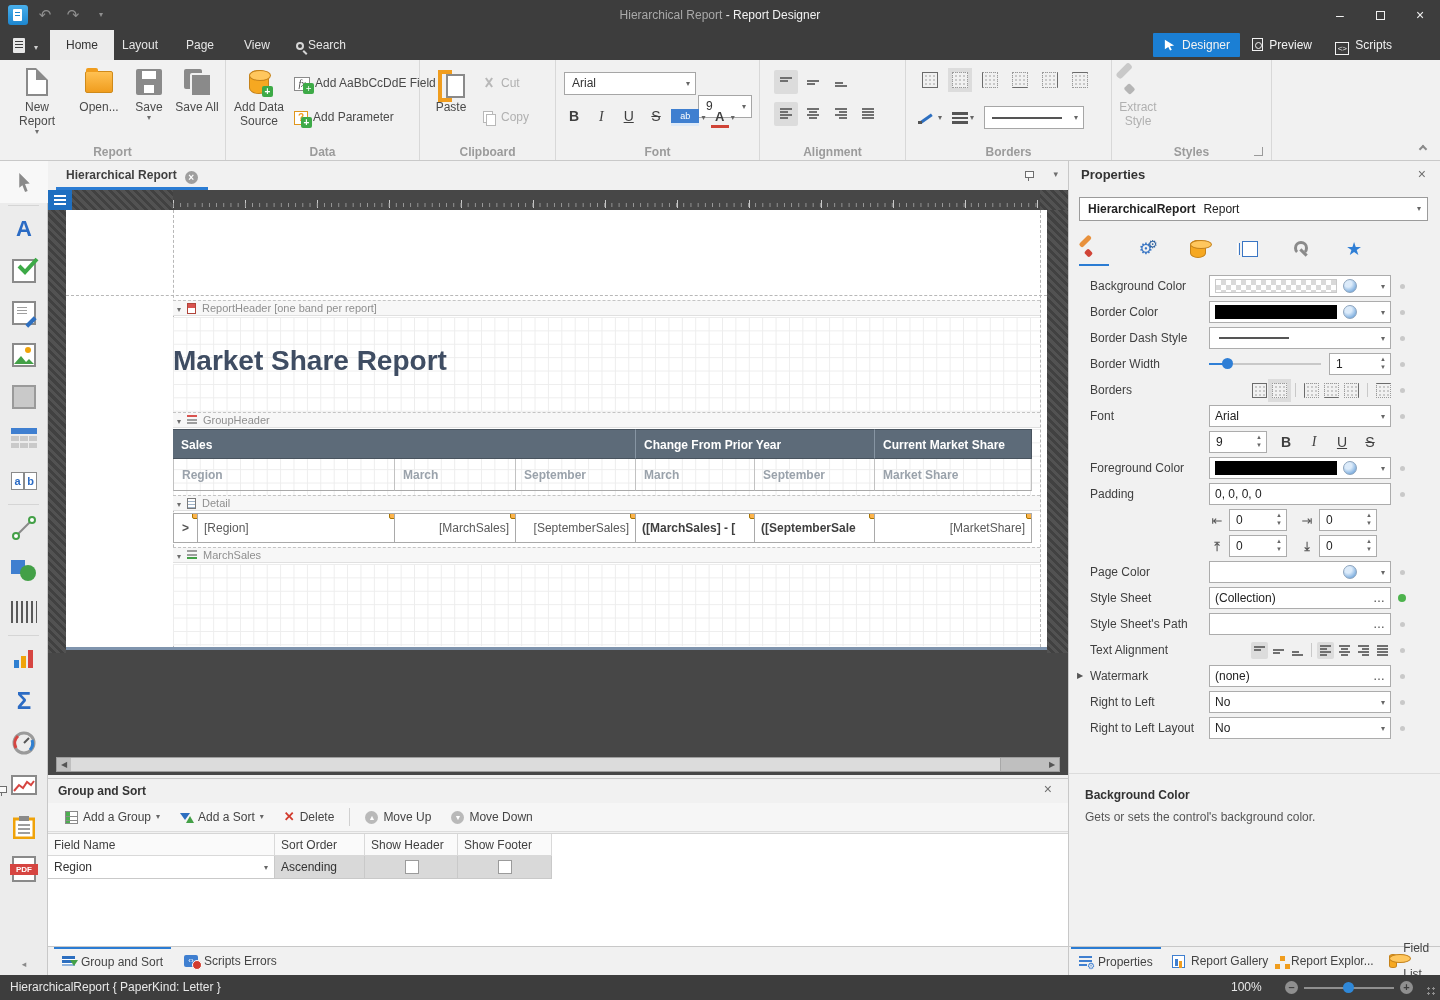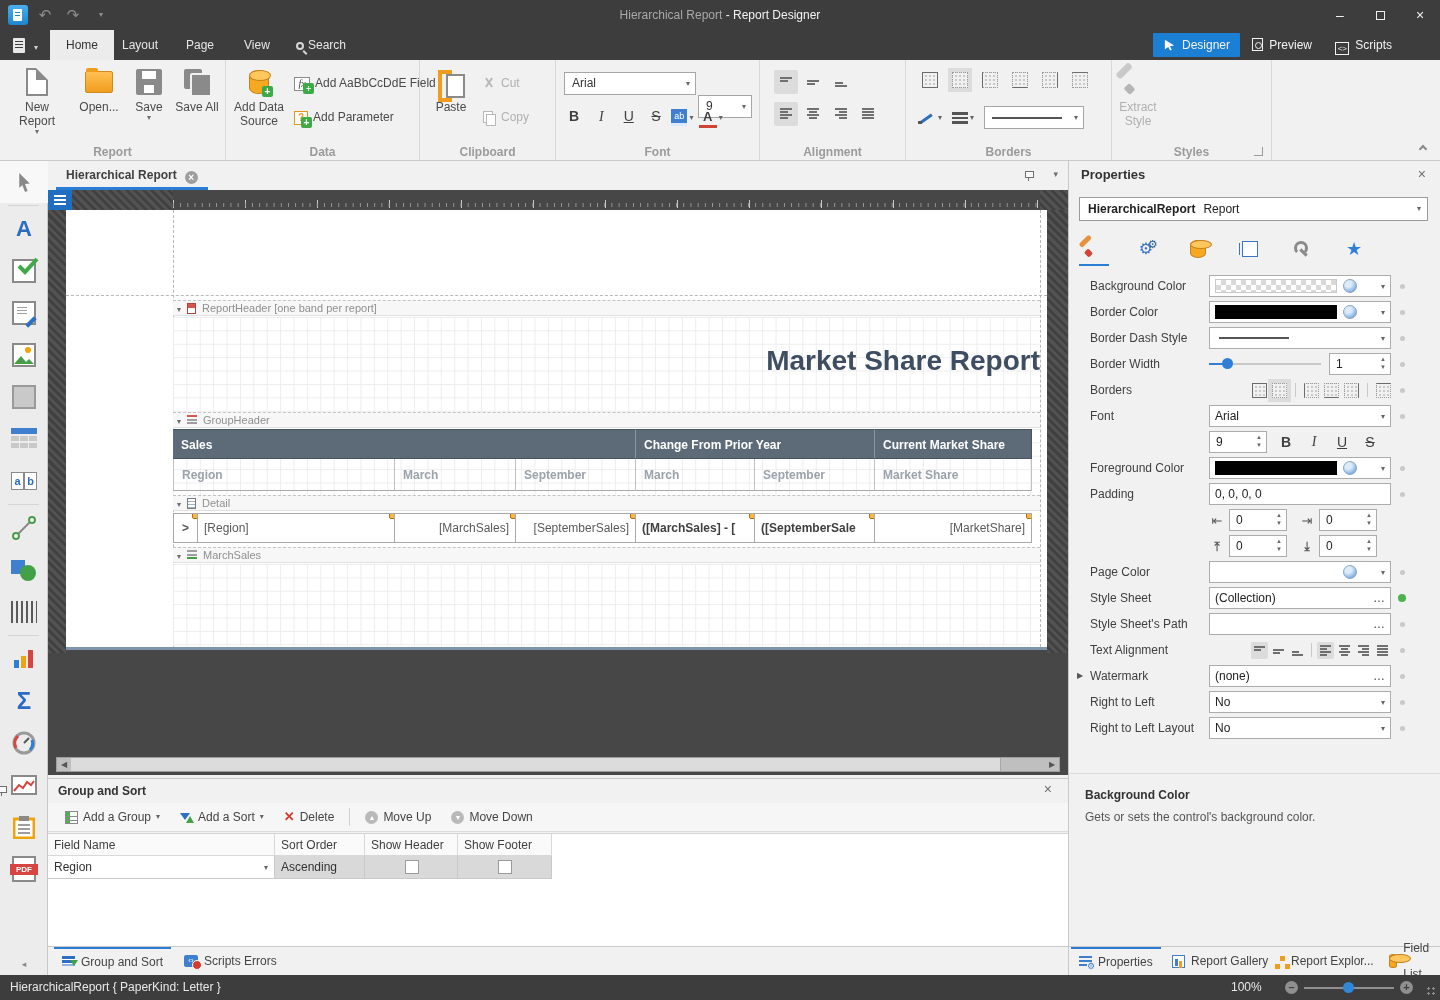--- a/index.html
+++ b/index.html
@@ -66,21 +66,21 @@
 .ic-cut{width:14px;height:14px;position:relative}
 .ic-cut::before,.ic-cut::after{content:"";position:absolute;left:6px;top:0;width:2px;height:11px;background:#b8b8b8}
 .ic-cut::before{transform:rotate(35deg)}.ic-cut::after{transform:rotate(-35deg)}
 .ic-copy{width:14px;height:14px;position:relative}
 .ic-copy::before{content:"";position:absolute;left:1px;top:0;width:8px;height:10px;border:1px solid #b8b8b8;background:#fff}
 .ic-copy::after{content:"";position:absolute;left:4px;top:3px;width:8px;height:10px;border:1px solid #b8b8b8;background:#fff}
 .combo{background:#fff;border:1px solid #a6a6a6;height:23px;line-height:21px;position:relative;padding-left:7px;color:#333}
 .combo .car{position:absolute;right:5px;top:0;font-size:8px;color:#666}
 .fbtn{display:inline-block;width:24px;height:24px;text-align:center;line-height:24px;font-size:14px;color:#3f3f3f}
 .fbtn.b{font-weight:bold}.fbtn.i{font-style:italic;font-family:"Liberation Serif",serif}.fbtn.u{text-decoration:underline}.fbtn.s{text-decoration:line-through}
-.hlchip{display:inline-block;width:16px;height:17px;background:#3f7fd0;color:#fff;font-size:9px;line-height:14px;text-align:center;border-bottom:3px solid #dce9f8;vertical-align:middle}
+.hlchip{display:inline-block;width:28px;height:17px;background:#3f7fd0;color:#fff;font-size:9px;line-height:14px;text-align:center;border-bottom:3px solid #dce9f8;vertical-align:middle}
 .fcolor{display:inline-block;width:18px;height:20px;font-weight:bold;font-size:13px;color:#3f3f3f;text-align:center;line-height:17px;border-bottom:3px solid #d04437;vertical-align:middle}
 .carsm{font-size:8px;color:#666;vertical-align:middle;margin:0 2px}
 .albtn{display:inline-block;width:24px;height:24px;padding:4px;border-radius:2px}
 .albtn.sel{background:#dcdcdc}
 .bico{display:inline-block;width:16px;height:16px;border:1px dotted #9a9a9a;background:radial-gradient(#c9c9c9 0.8px,transparent 0.8px);background-size:4px 4px;background-position:1px 1px}
 .bico.sel{outline:4px solid #dcdcdc}
 .b-all{border:1px solid #6b6b6b}
 .b-left{border-left:1px solid #6b6b6b}.b-right{border-right:1px solid #6b6b6b}
 .b-top{border-top:1px solid #6b6b6b}.b-bottom{border-bottom:1px solid #6b6b6b}
 .ic-pen{display:inline-block;width:18px;height:14px;position:relative}
@@ -125,21 +125,21 @@
 .vmargin{position:absolute;top:0;bottom:0;width:0;border-left:1px dashed #b8b8b8}
 .hmargin{position:absolute;left:0;right:0;height:0;border-top:1px dashed #b8b8b8}
 .content{position:absolute;left:107px;top:0;width:867px;height:440px}
 .gridbg{background-image:linear-gradient(#ededed 1px,transparent 1px),linear-gradient(90deg,#ededed 1px,transparent 1px);background-size:13.4px 13.4px}
 .bandbar{position:absolute;left:0;width:867px;height:16px;background:#f7f7f7;border-top:1px dashed #c4c4c4;border-bottom:1px solid #e0e0e0;color:#8f8f8f;font-size:11px;display:flex;align-items:center;gap:6px;padding-left:4px}
 .bcar::before{content:"▾";font-size:8px;color:#6e6e6e}
 .bnd-rh{width:9px;height:11px;border:1px solid #b0443a;background:linear-gradient(#d9534f 0 4px,#fff 4px)}
 .bnd-gh{width:10px;height:10px;background:linear-gradient(#d9534f 0 2px,transparent 2px 4px,#9e9e9e 4px 6px,transparent 6px 7px,#9e9e9e 7px 9px,transparent 9px)}
 .bnd-gf{width:10px;height:10px;background:linear-gradient(#9e9e9e 0 2px,transparent 2px 4px,#9e9e9e 4px 6px,transparent 6px 7px,#43a047 7px 9px,transparent 9px)}
 .bnd-dt{width:9px;height:11px;border:1px solid #7a7a7a;background:repeating-linear-gradient(#fff 0 2px,#9fb3c8 2px 3px)}
-.rtitle{position:absolute;left:0;width:867px;text-align:right;font-weight:bold;font-size:28px;color:#3f4d63}
+.rtitle{position:absolute;left:0;width:867px;text-align:left;font-weight:bold;font-size:28px;color:#3f4d63}
 .th1{position:absolute;height:30px;background:#5d6b79;color:#fff;font-weight:bold;line-height:30px;padding-left:8px;border-right:1px solid #8795a3;border-top:1px solid #49545f;border-bottom:1px solid #49545f}
 .th2{position:absolute;height:32px;background:transparent;color:#9aa2ab;font-weight:bold;line-height:32px;padding-left:8px;border-right:1px solid #c2c2c2;border-bottom:1px solid #a9a9a9}
 .drow{position:absolute;height:30px;background:#fff}
 .dcell{position:absolute;height:30px;line-height:28px;border:1px solid #a9a9a9;border-left:none;color:#5a5a5a;padding:0 6px;white-space:nowrap;overflow:hidden}
 .dcell.first{border-left:1px solid #a9a9a9}
 .dcell.ra{text-align:right}
 .dcell.bold{font-weight:bold;color:#3f3f3f}
 .dbind{position:absolute;top:-5px;right:-3px;width:8px;height:10px;background:#fdb44b;border:1px solid #a97500;border-radius:3px 3px 2px 2px}
 .dbind::before{content:"";position:absolute;left:0;top:0;width:6px;height:3px;background:#ffd89a;border-radius:50%}
 .dexp::before{content:">";font-weight:bold;color:#555}

